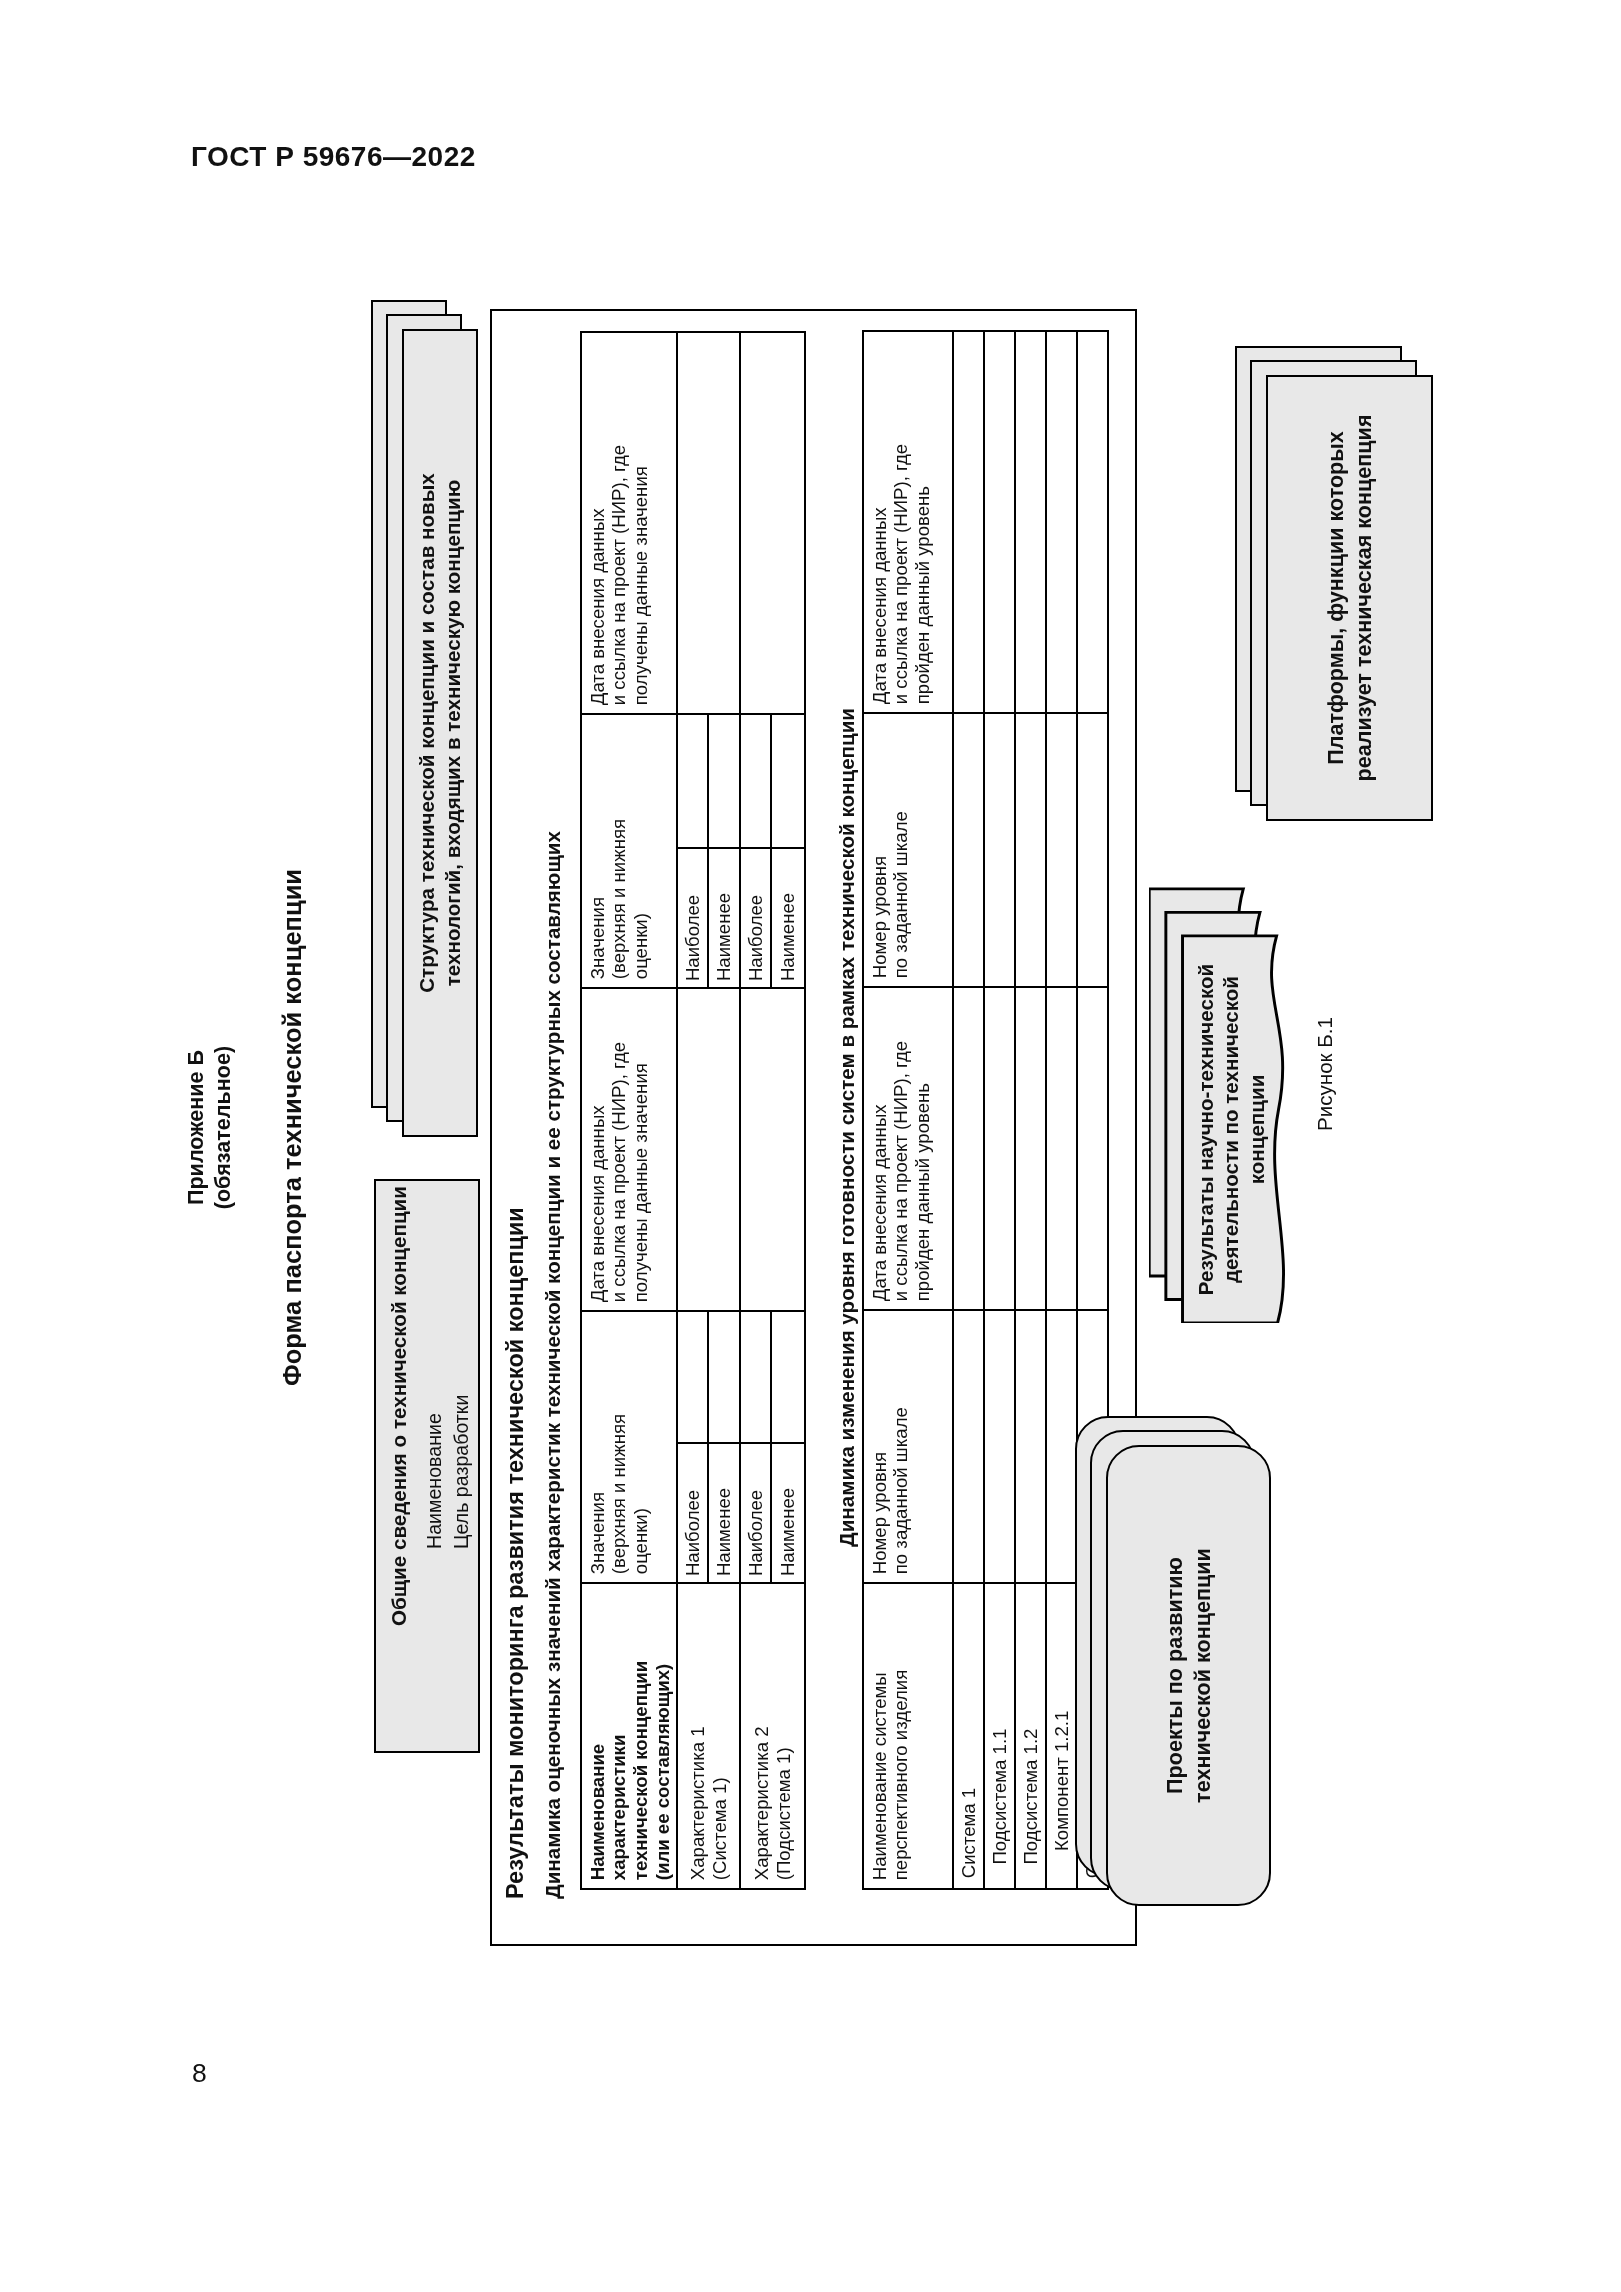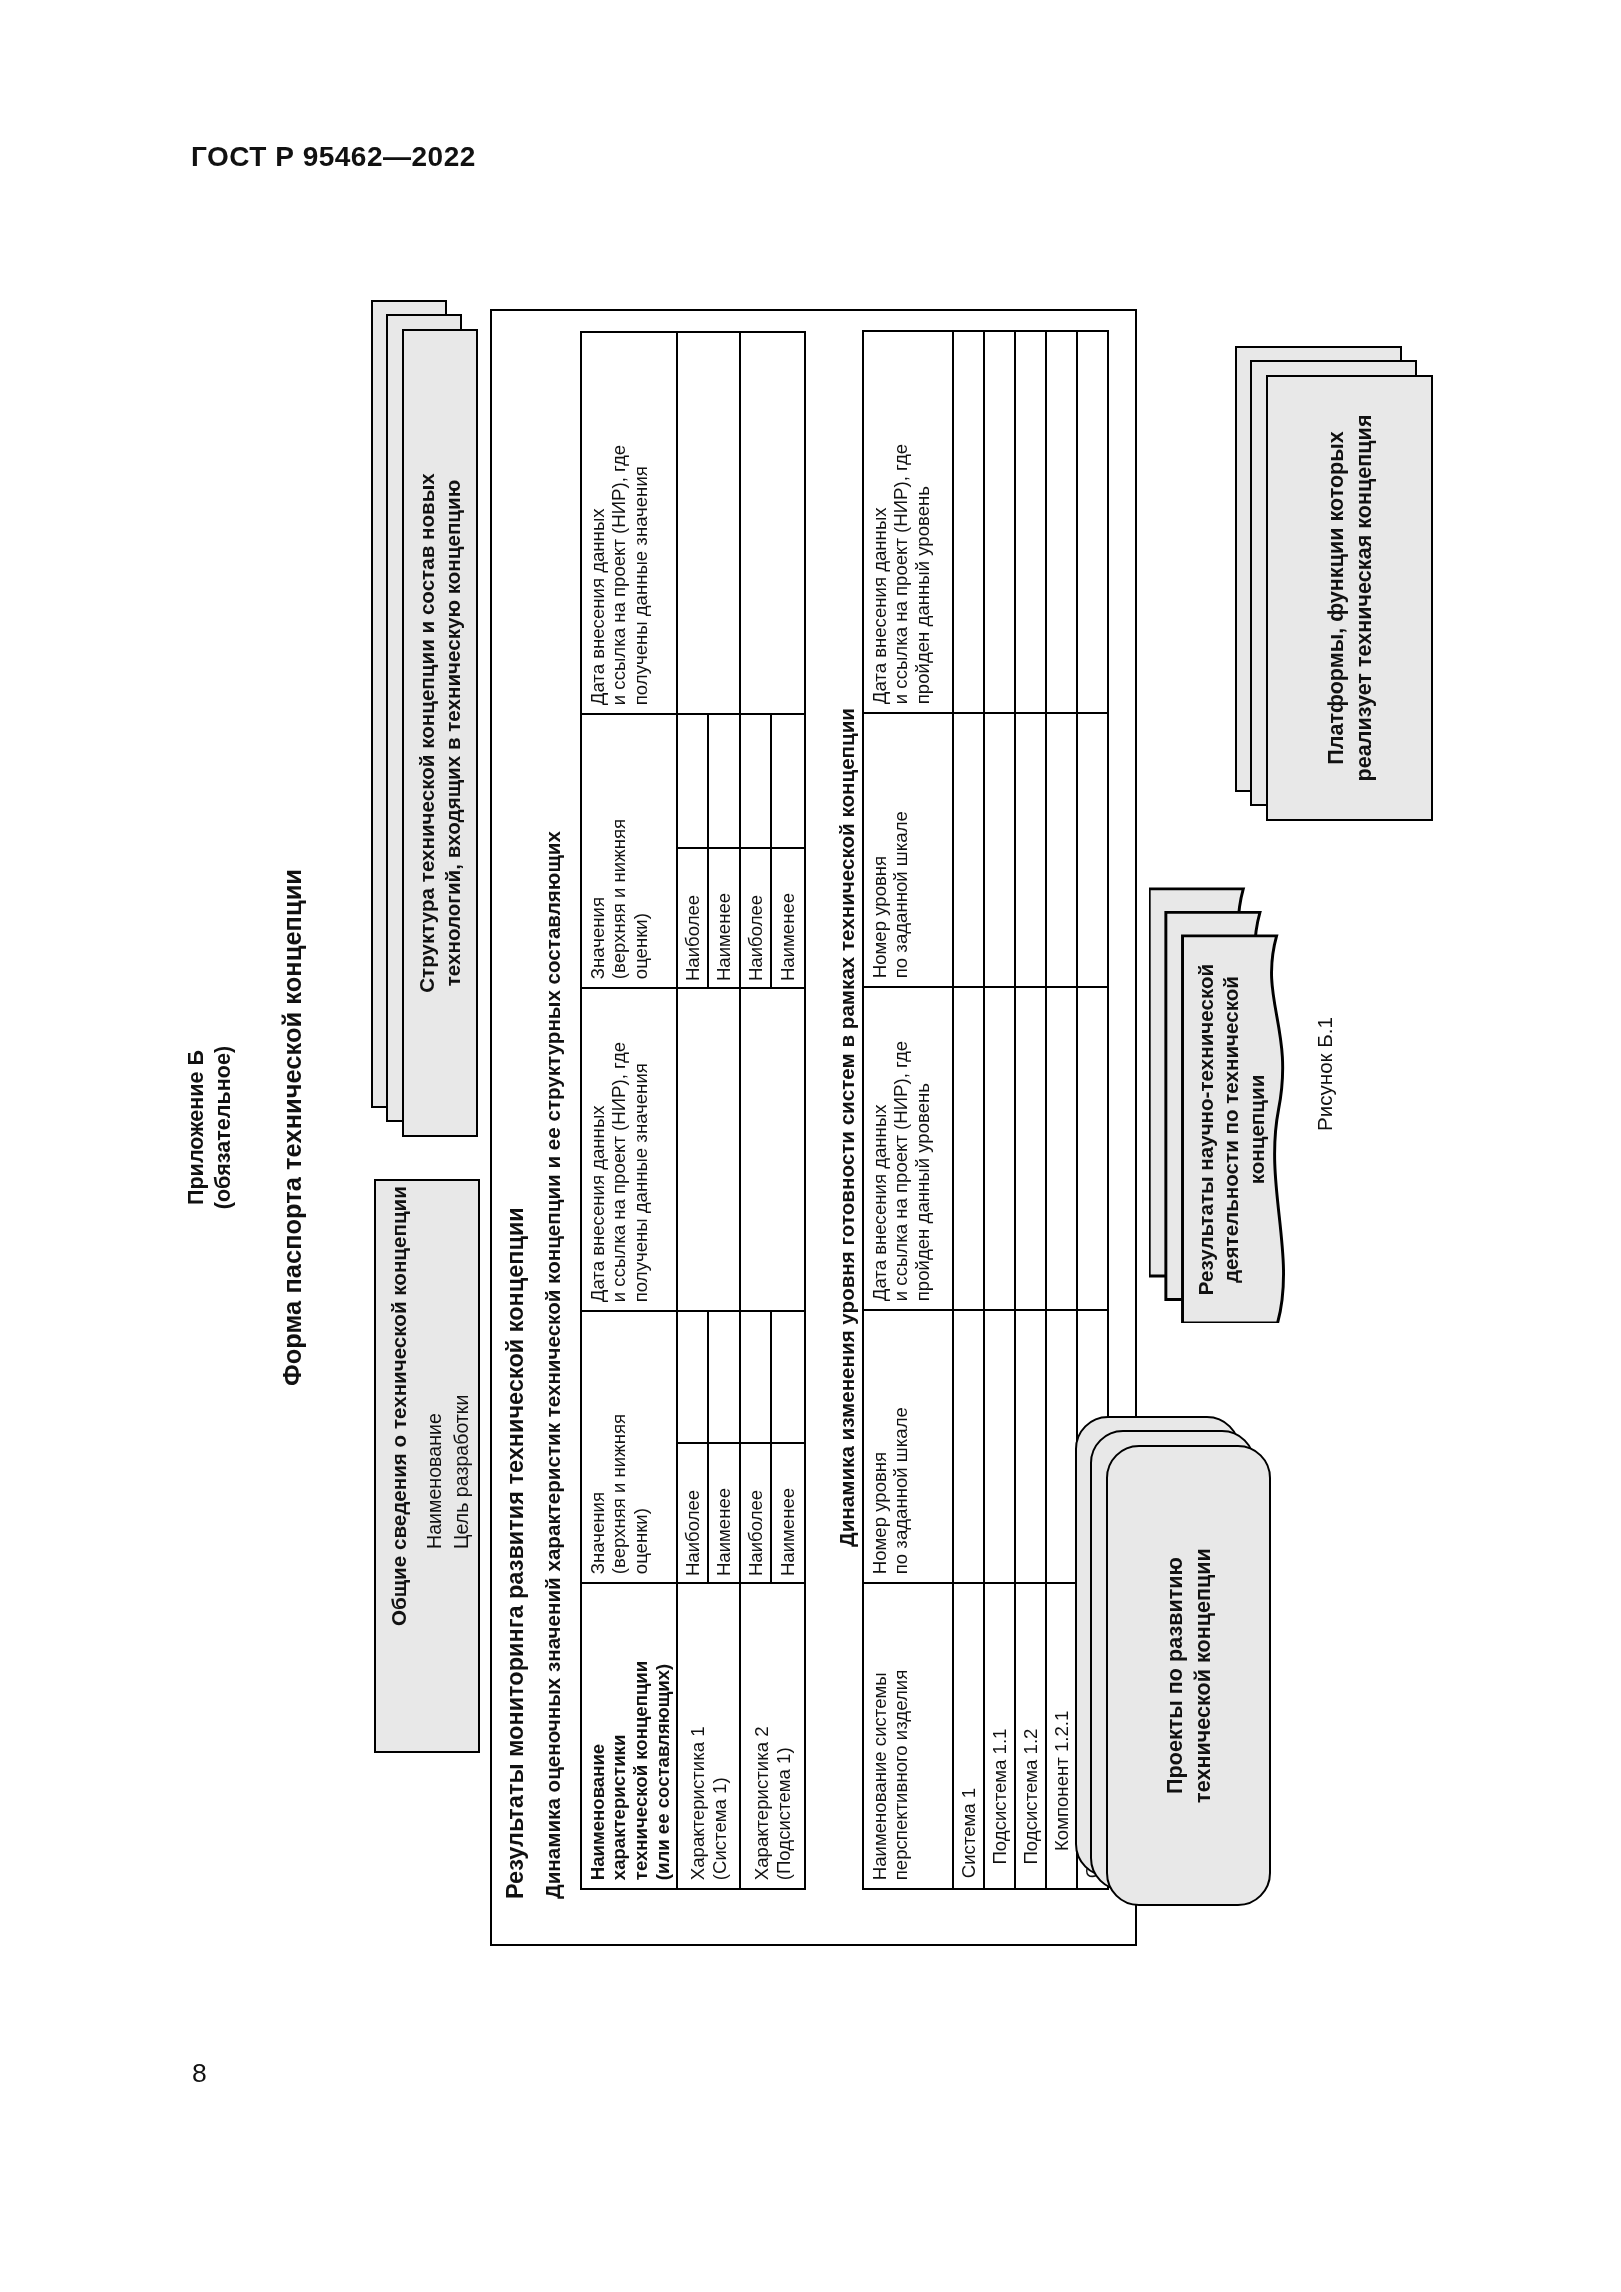--- a/index.html
+++ b/index.html
@@ -52,21 +52,21 @@
             justify-content:center;align-items:center;font-weight:bold;font-size:20.6px;line-height:25.5px;text-align:center;}
   .fig-caption{left:1023px;top:1313px;width:392px;font-size:20.6px;}
   .fs21{font-size:20.6px;line-height:26.5px;}
   .fs22{font-size:21.6px;line-height:27.4px;}
 </style>
 </head>
 <body>
 
 <div class="page">
 
-  <div class="gost-header">ГОСТ Р 95462—2022</div>
+  <div class="gost-header">ГОСТ Р 59676—2022</div>
 
   <div class="rot">
 
     <div class="abs appendix center">
       <div>Приложение Б</div>
       <div>(обязательное)</div>
     </div>
 
     <div class="abs form-title center">Форма паспорта технической концепции</div>
 

